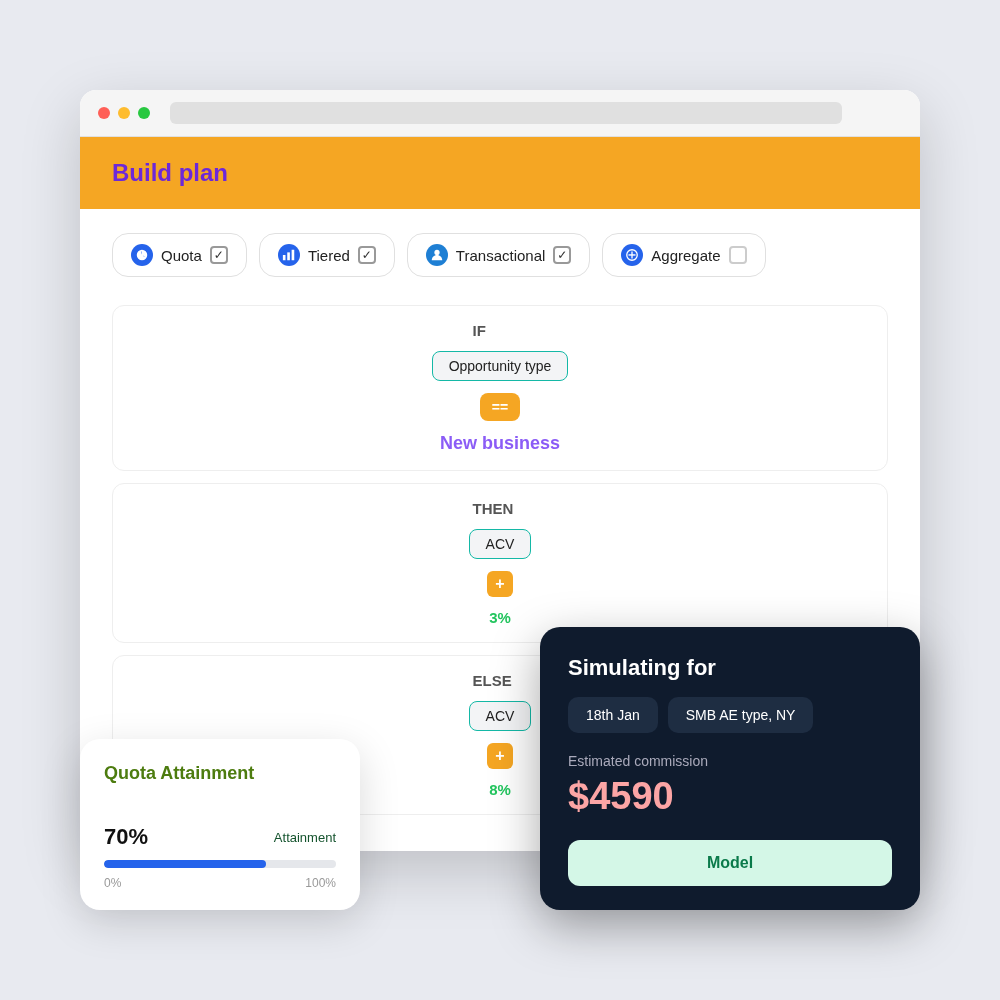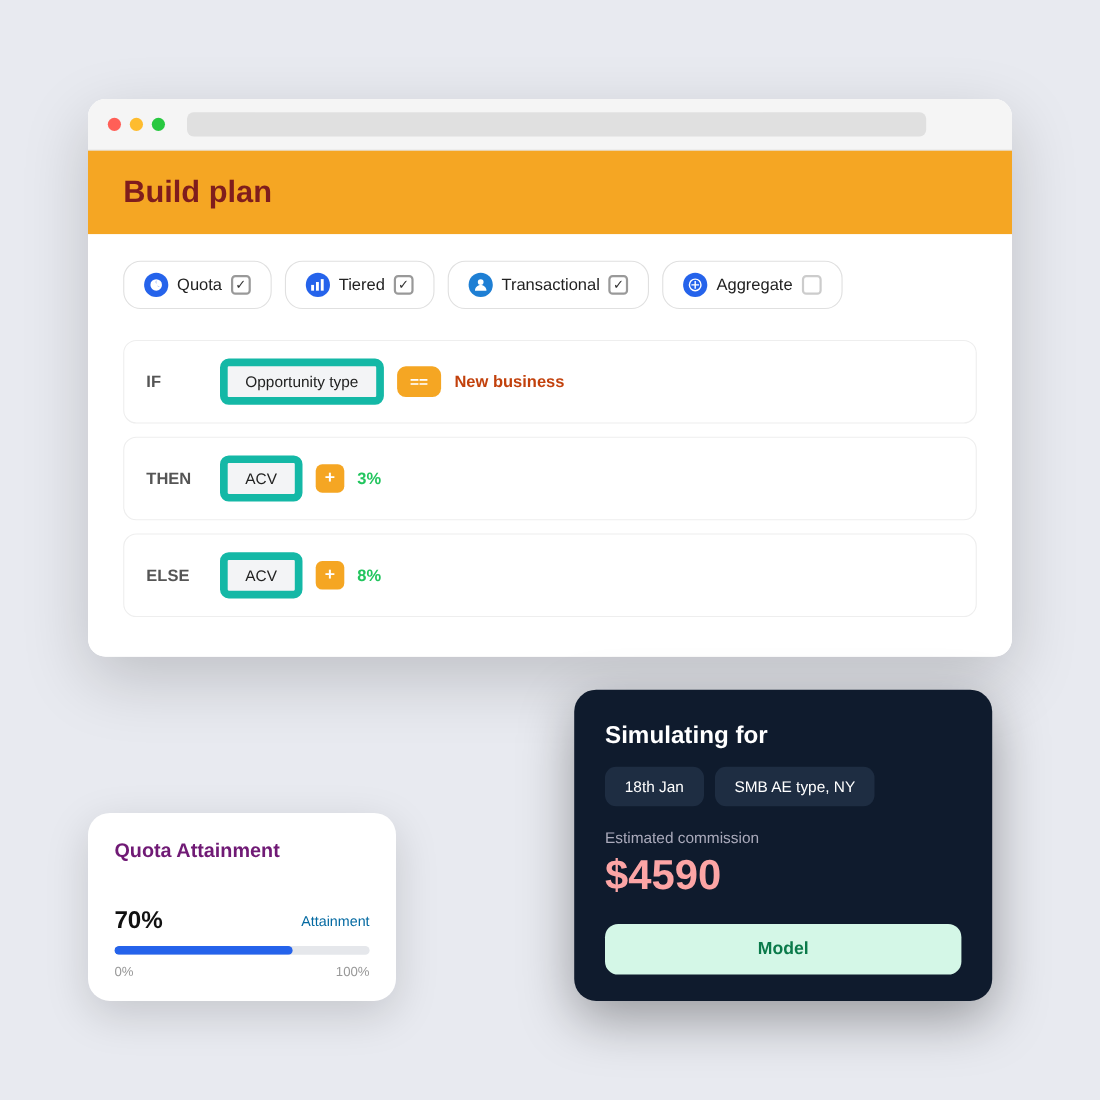--- a/index.html
+++ b/index.html
@@ -60,23 +60,23 @@
       margin-right: 60px;
     }
 
     
     .plan-header {
       background: #F5A623;
       padding: 22px 32px;
     }
 
     .plan-header h1 {
-      font-size: 28px;
-      font-weight: 700;
-      color: #7f1d1d;
+      font-size: 24px;
+      font-weight: 700;
+      color: #6d28d9;
     }
 
     
     .plan-body {
       padding: 24px 32px;
       background: #fff;
     }
 
     
     .tab-row {
@@ -143,52 +143,53 @@
     
     .rule-row {
       display: flex;
       align-items: center;
       gap: 12px;
       padding: 16px 20px;
       border: 1.5px solid #eee;
       border-radius: 12px;
       margin-bottom: 12px;
       background: #fff;
+      flex-direction: column;
     }
 
     .rule-label {
       font-size: 15px;
       font-weight: 600;
       color: #555;
       min-width: 55px;
     }
 
     .rule-chip {
       background: #f3f4f6;
-      border: 7px solid #14b8a6;
+      border: 1px solid #14b8a6;
       border-radius: 8px;
       padding: 6px 16px;
       font-size: 14px;
       font-weight: 500;
       color: #222;
     }
 
     .rule-operator {
       background: #F5A623;
       color: #fff;
       border-radius: 8px;
       padding: 6px 12px;
       font-size: 14px;
       font-weight: 600;
     }
 
     .rule-value {
-      font-size: 15px;
-      font-weight: 600;
-      color: #c2410c;
+      font-size: 18px;
+      font-weight: 600;
+      color: #8b5cf6;
     }
 
     .rule-plus {
       background: #F5A623;
       color: #fff;
       width: 26px;
       height: 26px;
       border-radius: 6px;
       display: flex;
       align-items: center;
@@ -201,21 +202,21 @@
     .rule-percent {
       font-size: 15px;
       font-weight: 600;
       color: #22c55e;
     }
 
     
     .sim-card {
       position: absolute;
       bottom: 30px;
-      right: 48px;
+      right: 30px;
       width: 380px;
       background: #0f1b2d;
       border-radius: 20px;
       padding: 28px 28px 24px;
       color: #fff;
       box-shadow: 0 16px 48px rgba(0,0,0,0.35);
     }
 
     .sim-title {
       font-size: 22px;
@@ -291,41 +292,41 @@
       width: 280px;
       background: #fff;
       border-radius: 20px;
       padding: 24px 24px 20px;
       box-shadow: 0 12px 40px rgba(0,0,0,0.15);
     }
 
     .quota-title {
       font-size: 18px;
       font-weight: 700;
-      color: #701a75;
+      color: #4d7c0f;
       margin-bottom: 18px;
     }
 
     .quota-top {
       display: flex;
       justify-content: space-between;
       align-items: center;
       margin-bottom: 10px;
       margin-top: 40px;
     }
 
     .quota-percent {
       font-size: 22px;
       font-weight: 700;
       color: #111;
     }
 
     .quota-attainment-label {
       font-size: 13px;
-      color: #0369a1;
+      color: #14532d;
       text-align: right;
     }
 
     .quota-bar-track {
       width: 100%;
       height: 8px;
       background: #e5e7eb;
       border-radius: 4px;
       overflow: hidden;
       margin-bottom: 8px;

